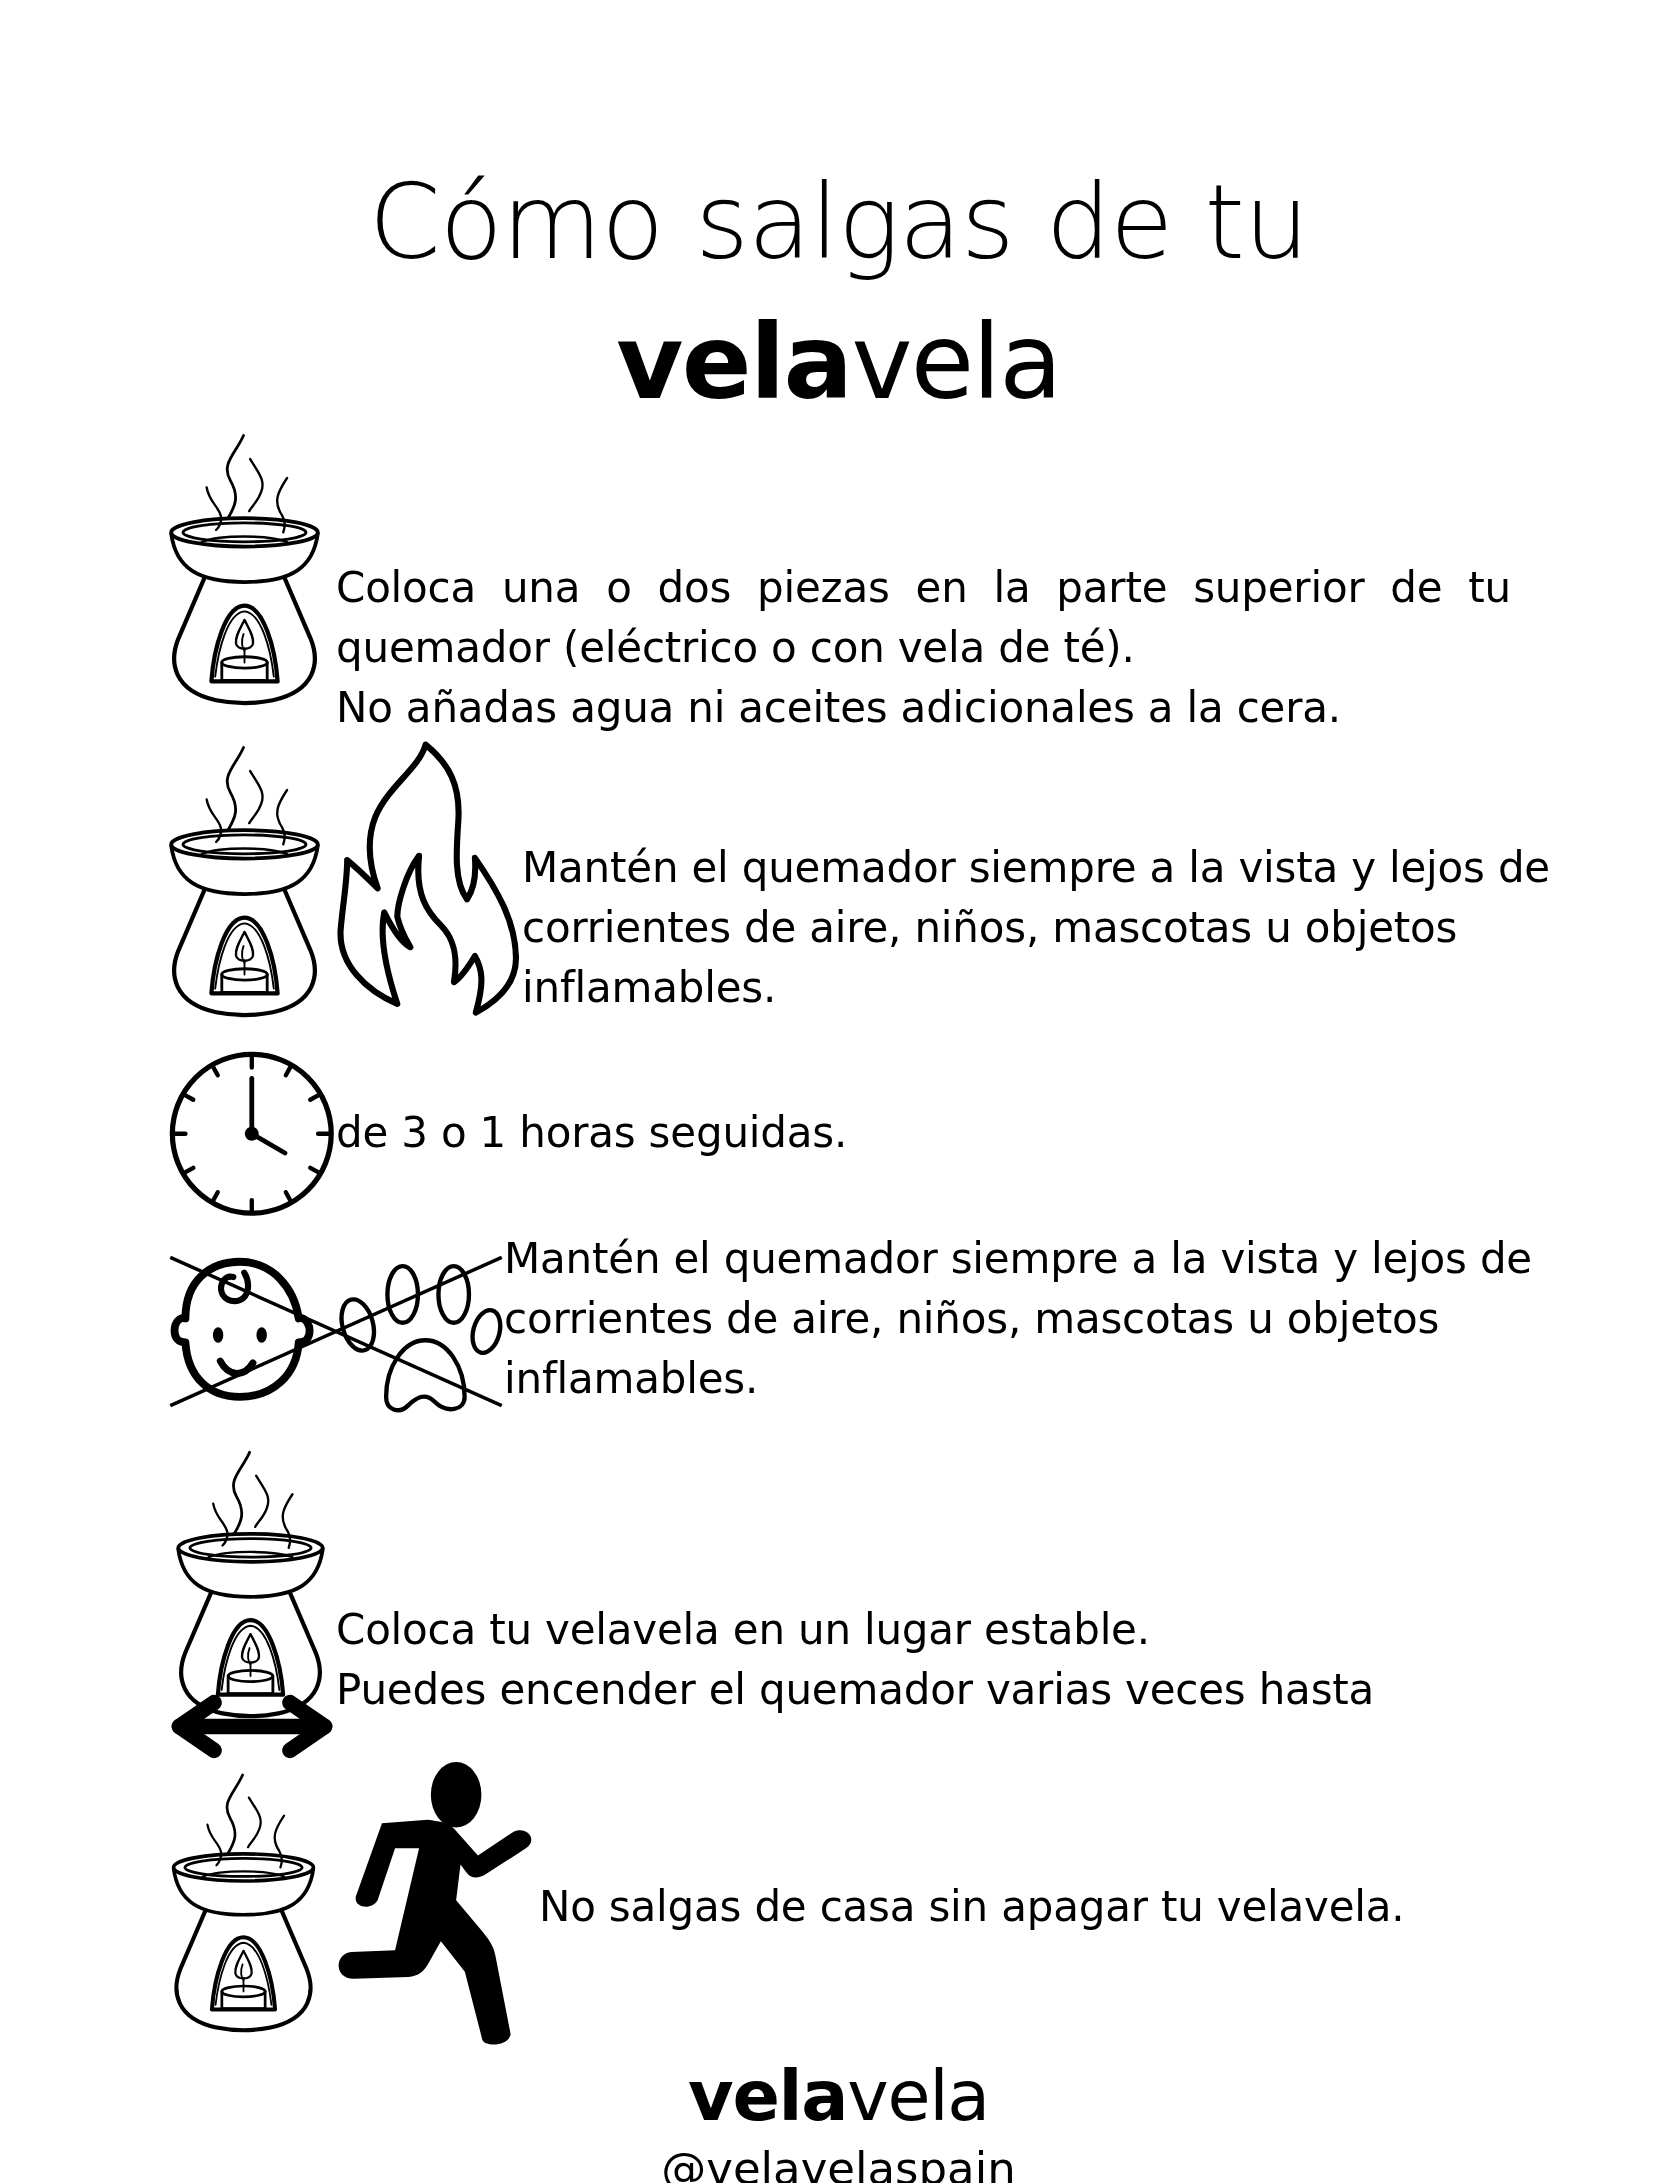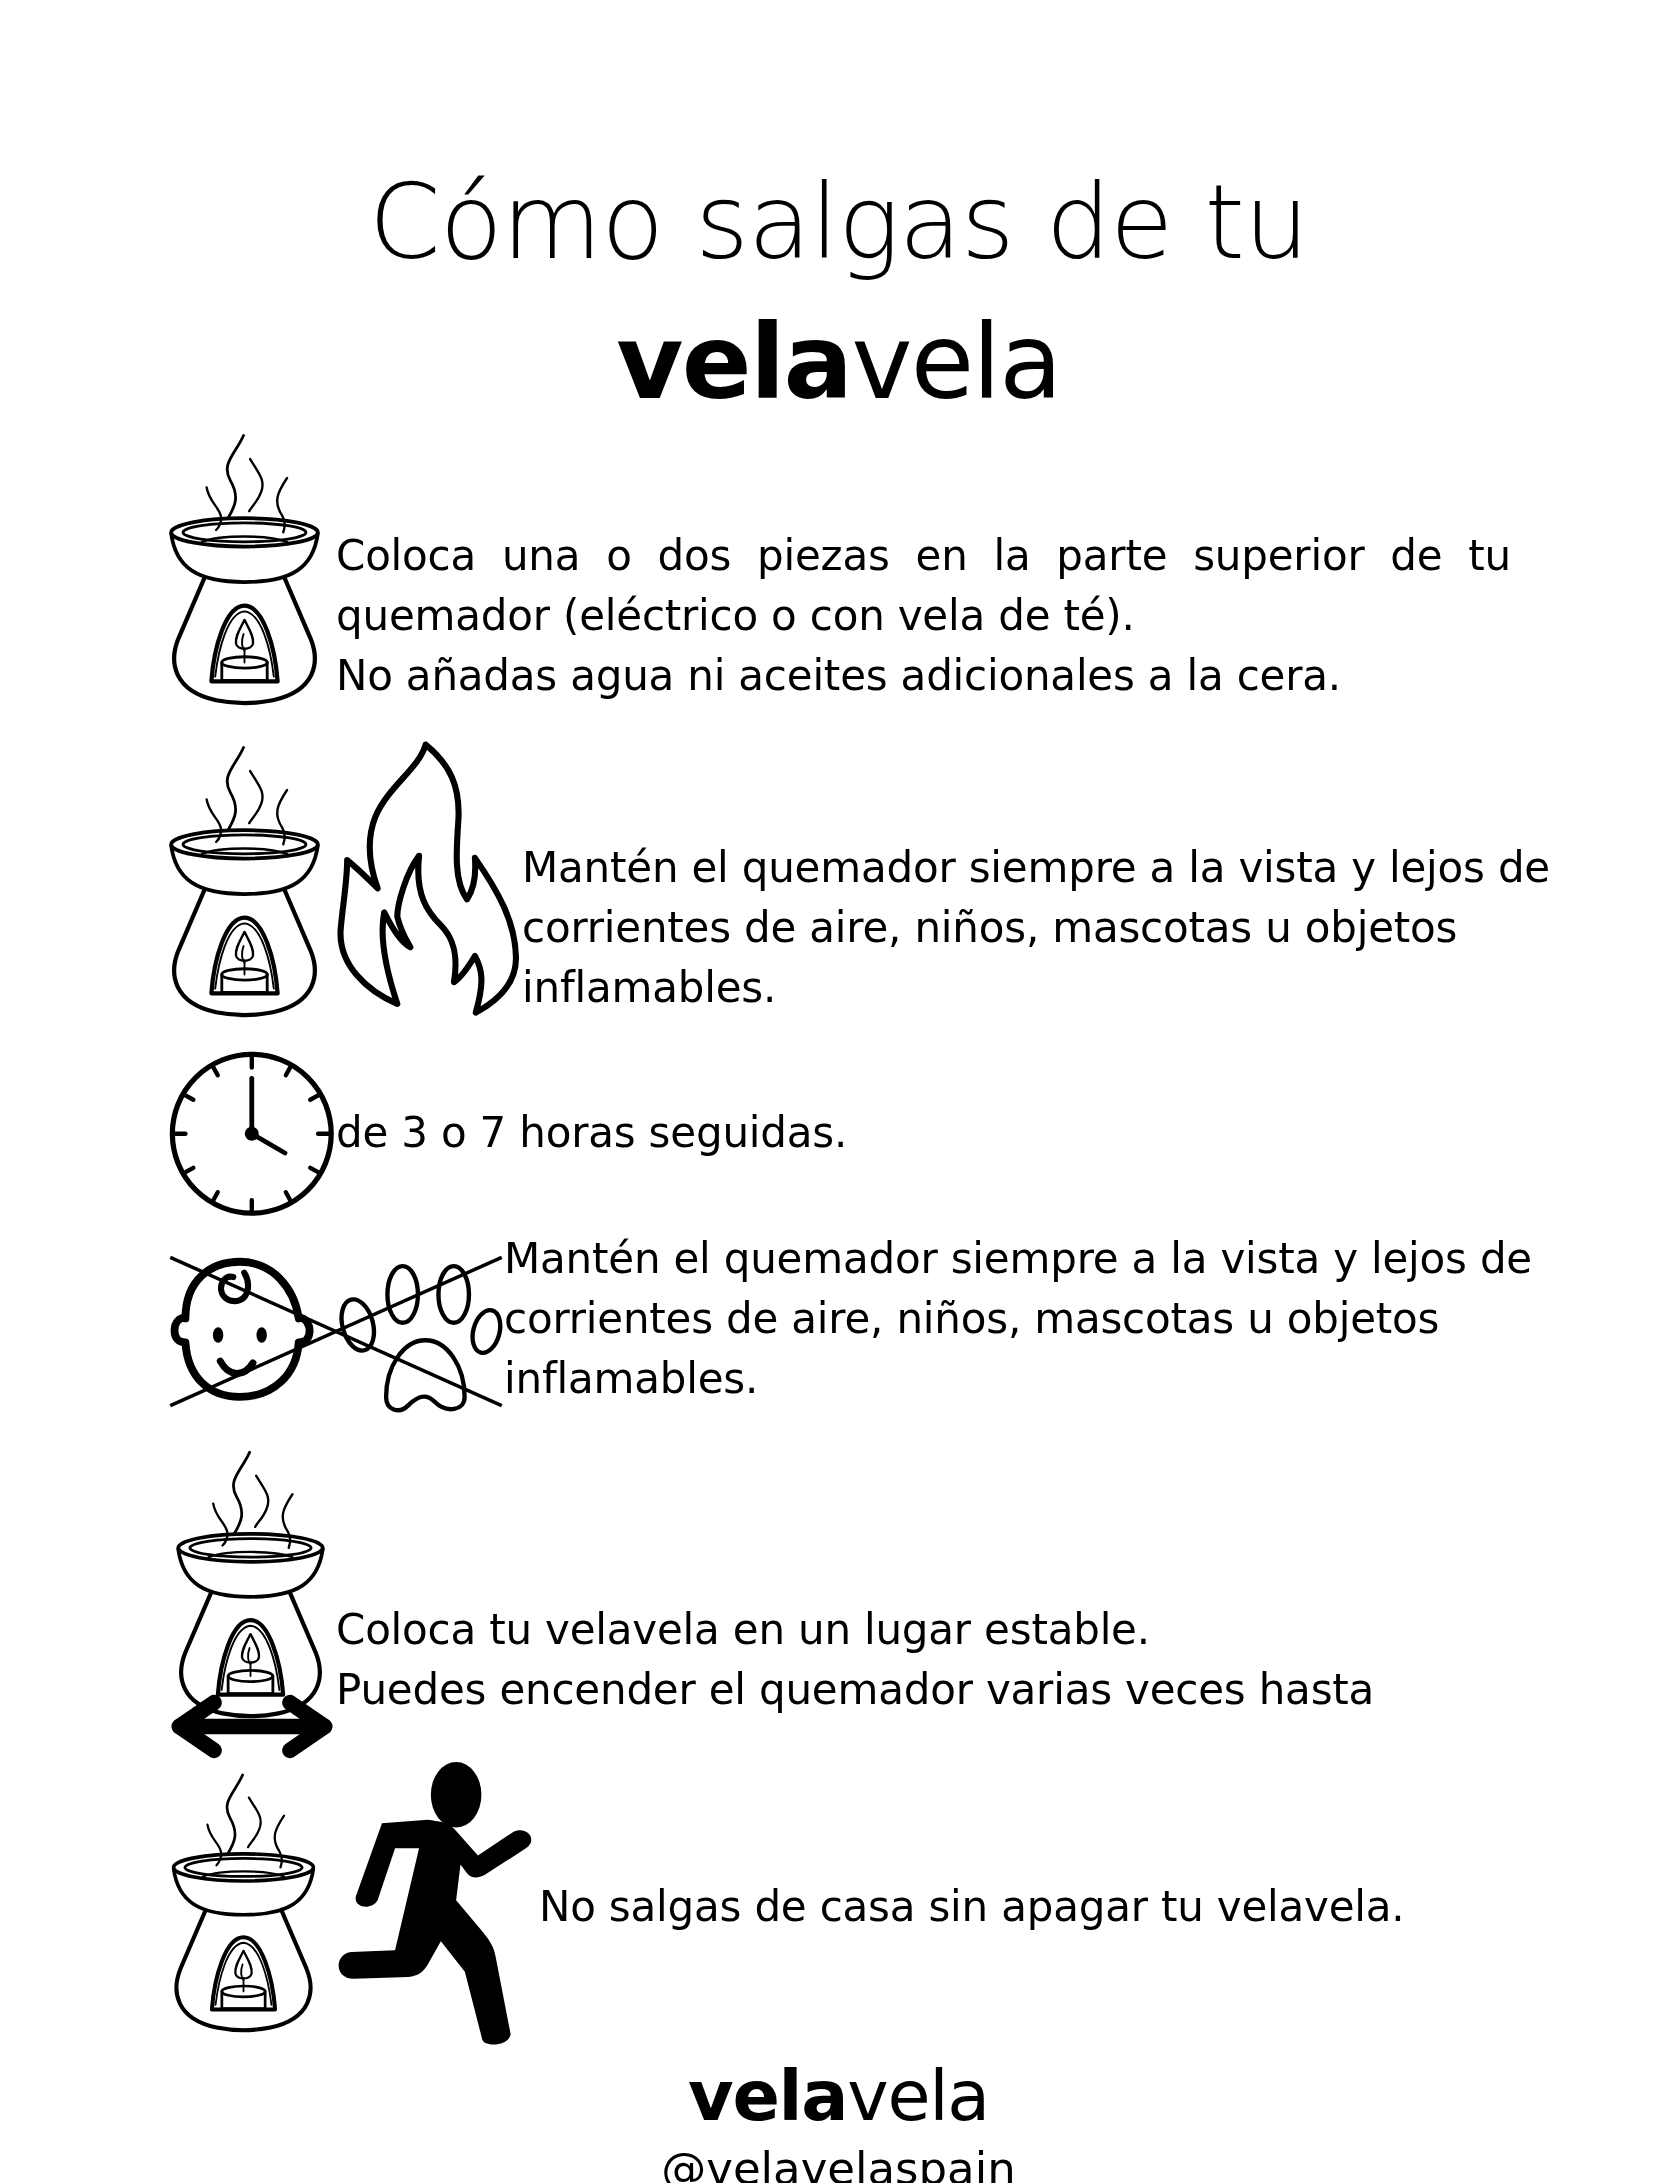--- a/index.html
+++ b/index.html
@@ -54,21 +54,21 @@
 
 <div class="title" style="top:171px;">Cómo salgas de tu</div>
 <div class="brand" style="top:311px;">
   <b>vela</b><span class="light">vela</span>
 </div>
 
 <svg style="left:168px;top:426px;" width="153" height="279" viewBox="0 0 320 590">
     <use href="#burner"></use>
   </svg>
 <div class="txt" style="left:336px;top:526px;width:1175px;">
-  <div class="j" style="text-align:justify;text-align-last:justify;">Coloca una o dos piezas en la parte superior de tu</div>
+  <div class="j" style="text-align:justify;text-align-last:justify;margin-top:32px;">Coloca una o dos piezas en la parte superior de tu</div>
   <div>quemador (eléctrico o con vela de té).</div>
   <div>No añadas agua ni aceites adicionales a la cera.</div>
 </div>
 
 <svg style="left:168px;top:738px;" width="153" height="279" viewBox="0 0 320 590">
     <use href="#burner"></use>
   </svg>
 <svg style="left:336px;top:738px;" width="188" height="279" viewBox="0 0 430 640">
   <path d="M205 15 C260 60 285 110 280 190 C275 260 270 330 300 370 C320 340 320 300 318 275 C370 350 410 420 412 500 C415 560 375 600 320 630 C340 560 335 530 318 500 C300 530 285 550 270 560 C280 500 270 460 240 430 C210 400 180 360 190 270 C160 310 140 380 140 410 C150 450 165 470 170 480 C150 470 130 440 110 400 C100 450 110 520 140 610 C70 580 5 520 10 440 C15 380 25 330 25 280 C50 300 70 320 95 345 C75 290 70 230 90 180 C120 110 190 70 205 15 Z" fill="none" stroke="#000" stroke-width="14" stroke-linejoin="round"></path>
 </svg>
@@ -92,21 +92,21 @@
     <line x1="38" y1="281" x2="58" y2="270"></line>
     <line x1="346" y1="281" x2="326" y2="270"></line>
     <line x1="103" y1="346" x2="114" y2="326"></line>
     <line x1="281" y1="346" x2="270" y2="326"></line>
     <line x1="192" y1="192" x2="192" y2="65" stroke-width="11"></line>
     <line x1="192" y1="192" x2="268" y2="236" stroke-width="11"></line>
   </g>
   <circle cx="192" cy="192" r="16" fill="#000"></circle>
 </svg>
 <div class="txt" style="left:336px;top:1103px;">
-  <div>de 3 o 7 horas seguidas.</div>
+  <div>de 3 o 1 horas seguidas.</div>
 </div>
 
 <svg style="left:168px;top:1253px;" width="183" height="157" viewBox="0 0 420 360">
   <path d="M40 150 C40 60 100 20 165 20 C240 20 290 80 300 150 L300 148 C320 148 325 170 325 178 C325 195 315 205 300 205 C295 280 240 330 165 330 C95 330 45 285 40 205 C25 205 15 195 15 178 C15 160 25 148 40 148 Z" fill="none" stroke="#000" stroke-width="18" stroke-linejoin="round"></path>
   <path d="M150 55 C130 50 120 70 122 85 C125 105 145 115 165 108 C185 100 190 70 175 45" fill="none" stroke="#000" stroke-width="14" stroke-linecap="round"></path>
   <ellipse cx="115" cy="188" rx="12" ry="18" fill="#000"></ellipse>
   <ellipse cx="215" cy="188" rx="12" ry="18" fill="#000"></ellipse>
   <path d="M120 248 C140 285 175 285 195 252" fill="none" stroke="#000" stroke-width="16" stroke-linecap="round"></path>
 </svg>
 <svg style="left:338px;top:1253px;" width="166" height="157" viewBox="0 0 380 360">

